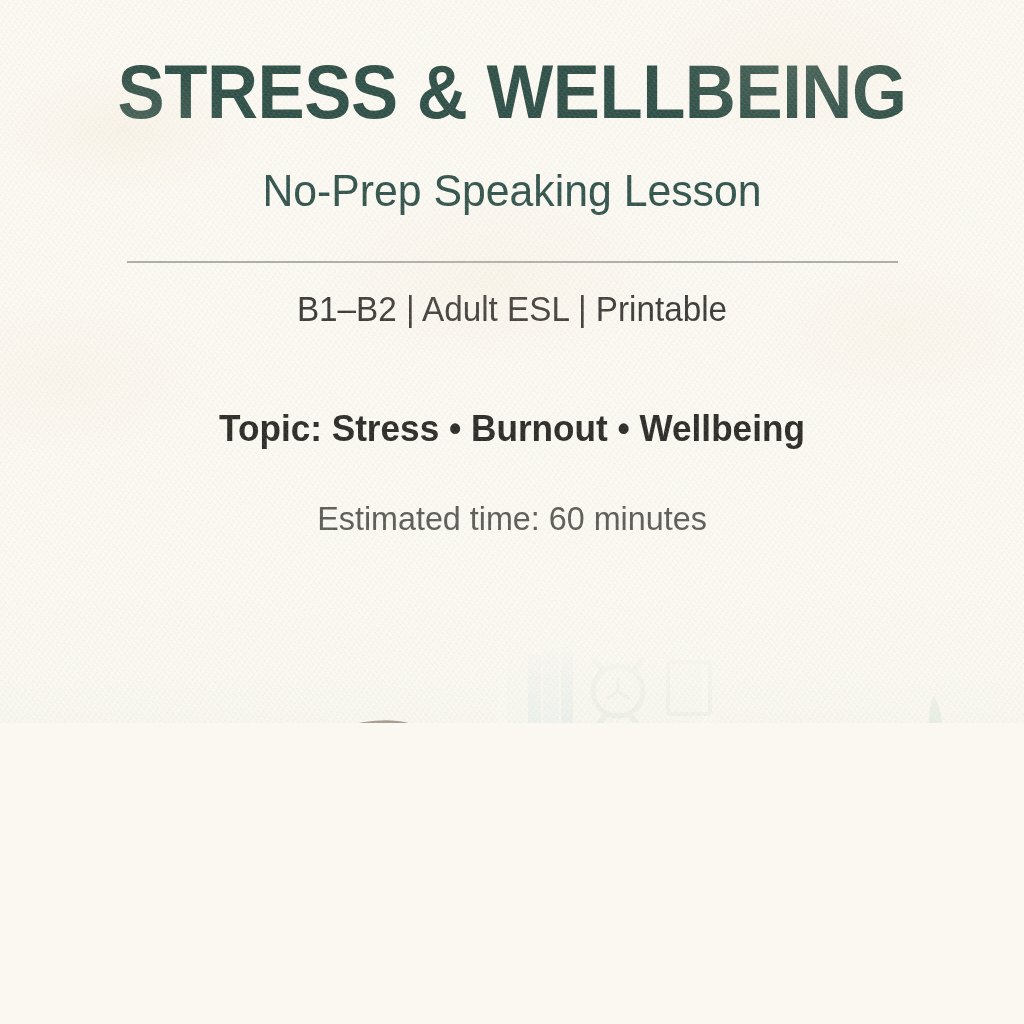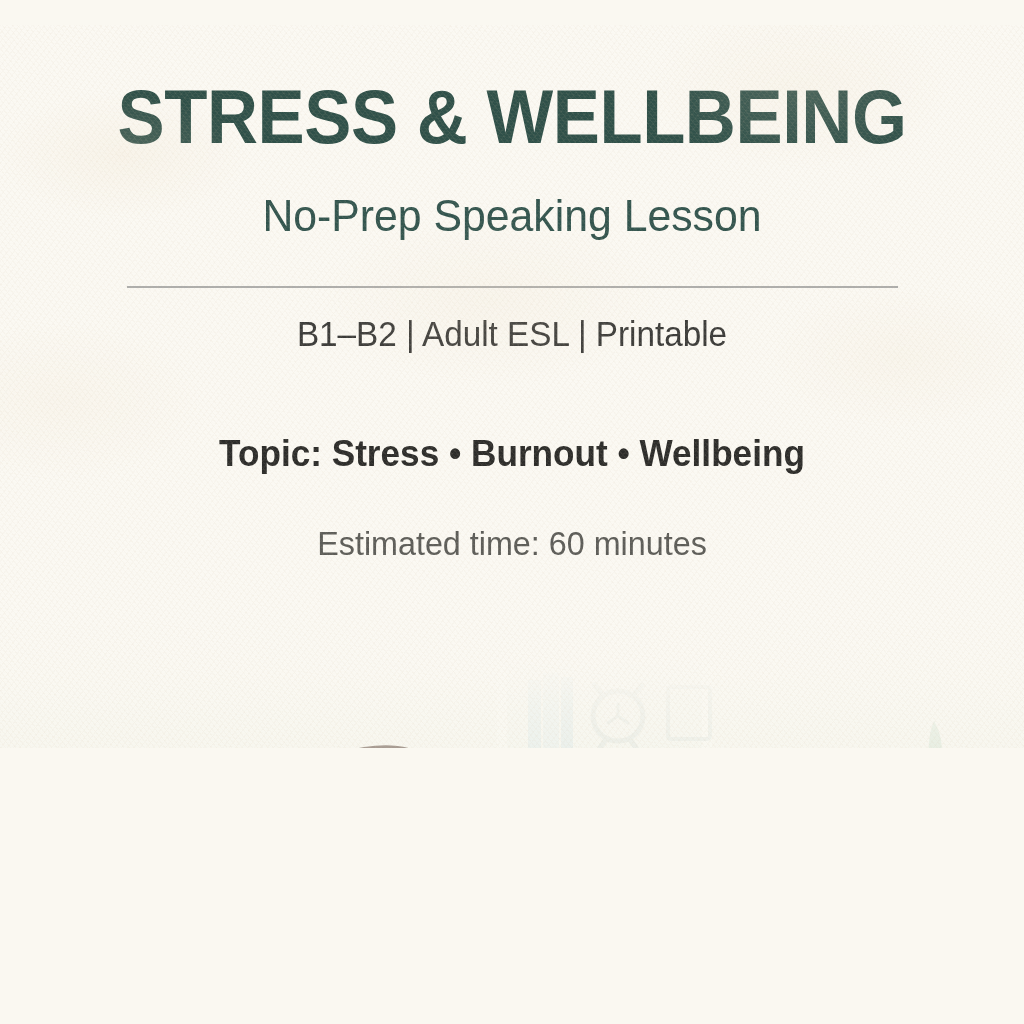--- a/index.html
+++ b/index.html
@@ -13,21 +13,20 @@
     font-family: "Liberation Sans", sans-serif;
     background: #faf8f1;
   }
 
   #poster {
     position: relative;
     width: 1024px;
     height: 723px;
     background: #fbf9f3;
     overflow: hidden;
-    margin-top: 25px;
   }
 
   
   .paper-texture {
     position: absolute;
     inset: 0;
     pointer-events: none;
     z-index: 40;
     opacity: .55;
     background-image:

